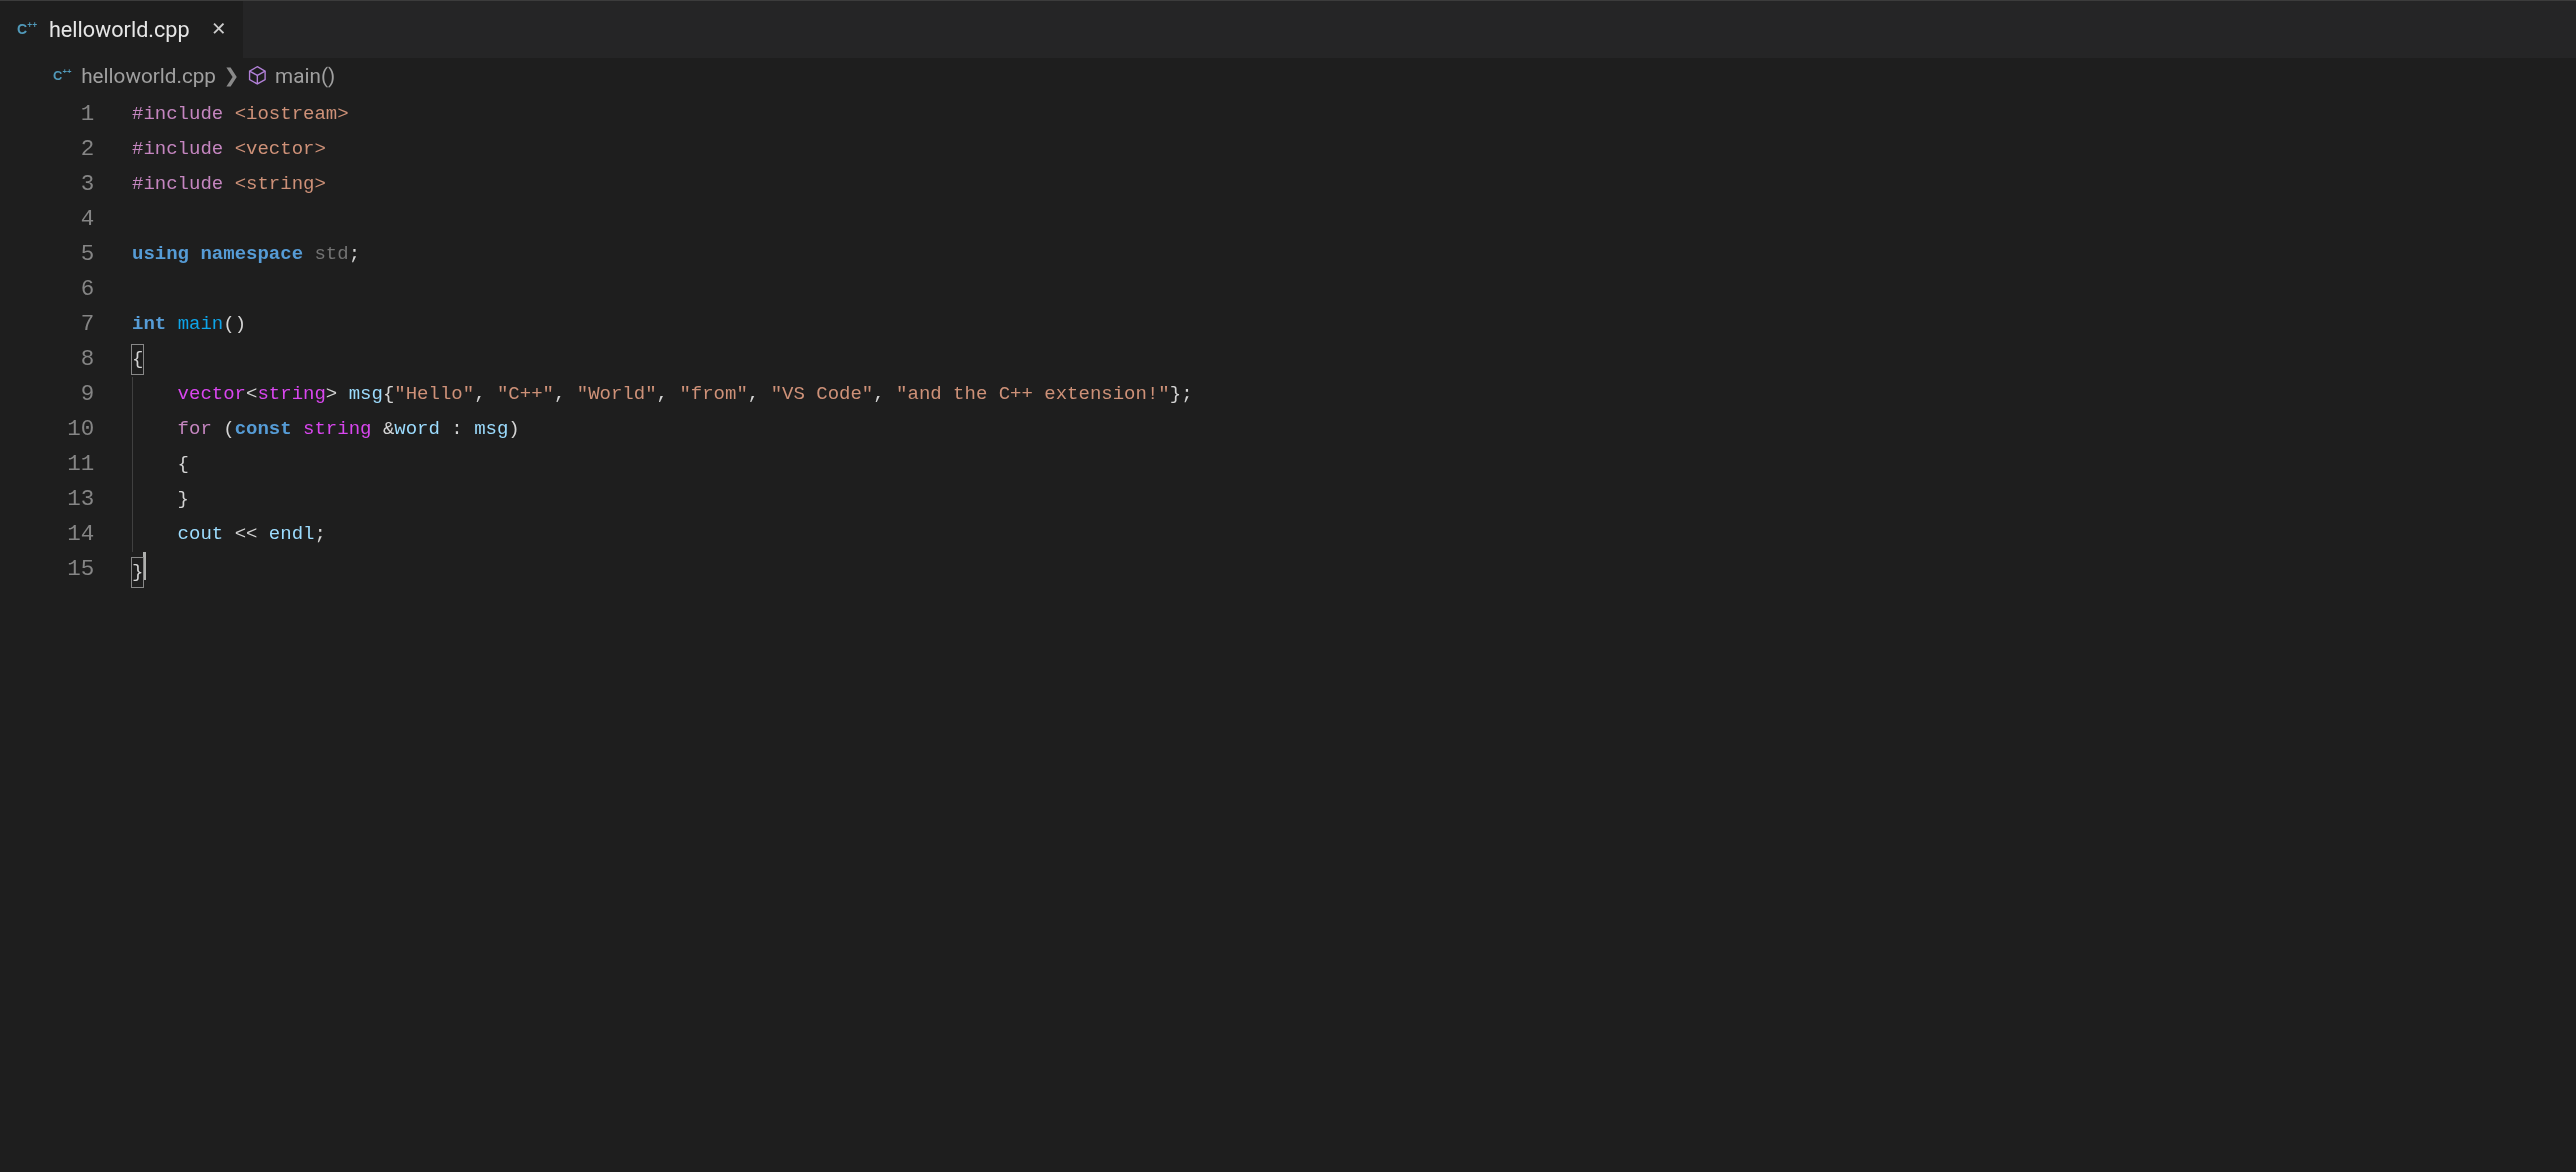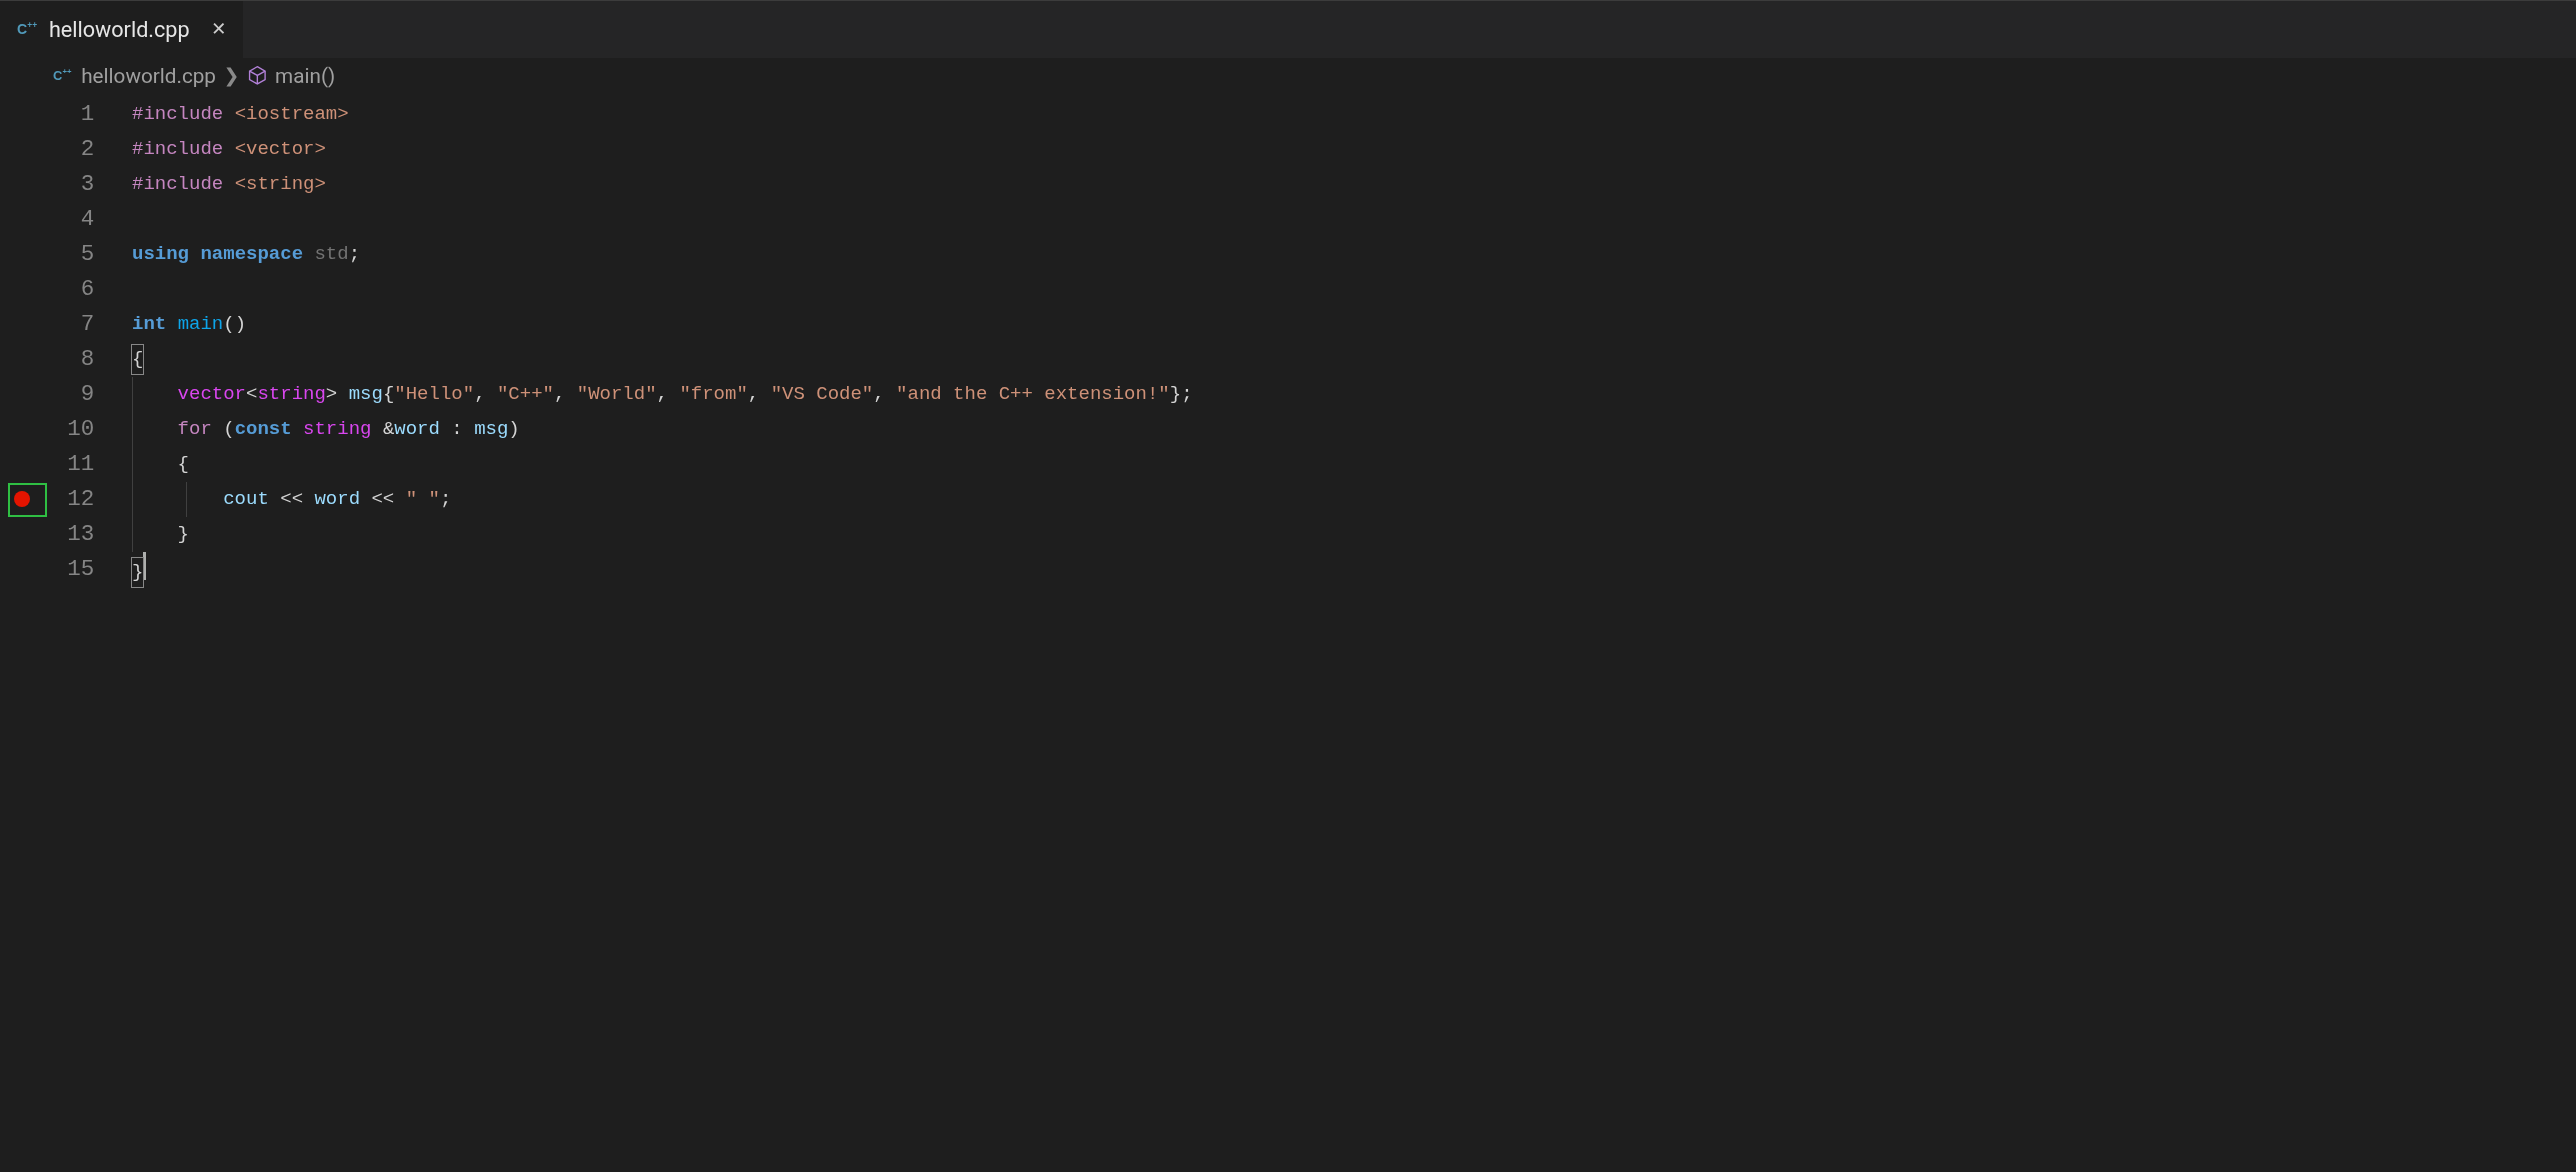--- a/index.html
+++ b/index.html
@@ -242,35 +242,32 @@
     <div class="line-number">10</div>
     <div class="line-content"><span class="indent-guide" style="left:34px"></span>    <span class="tok-keyword-control">for</span> <span class="tok-punct">(</span><span class="tok-keyword">const</span> <span class="tok-type">string</span> <span class="tok-operator">&amp;</span><span class="tok-var">word</span> <span class="tok-punct">:</span> <span class="tok-var">msg</span><span class="tok-punct">)</span></div>
   </div>
 
   <div class="line">
     <div class="glyph-margin"></div>
     <div class="line-number">11</div>
     <div class="line-content"><span class="indent-guide" style="left:34px"></span>    <span class="tok-punct">{</span></div>
   </div>
 
-  <div class="line">
-    <div class="glyph-margin">
-      <div class="breakpoint-highlight"></div>
-      <div class="breakpoint-dot"></div>
-    </div>
-    <div class="line-number">12</div>
-    <div class="line-content"><span class="indent-guide" style="left:34px"></span><span class="indent-guide" style="left:88px"></span>        <span class="tok-var">cout</span> <span class="tok-operator">&lt;&lt;</span> <span class="tok-var">word</span> <span class="tok-operator">&lt;&lt;</span> <span class="tok-string">" "</span><span class="tok-punct">;</span></div>
-  </div>
 
   <div class="line">
     <div class="glyph-margin"></div>
     <div class="line-number">13</div>
     <div class="line-content"><span class="indent-guide" style="left:34px"></span>    <span class="tok-punct">}</span></div>
   </div>
 
+  <div class="line">
+    <div class="glyph-margin"></div>
+    <div class="line-number">14</div>
+    <div class="line-content"><span class="indent-guide" style="left:34px"></span>    <span class="tok-var">cout</span> <span class="tok-operator">&lt;&lt;</span> <span class="tok-var">endl</span><span class="tok-punct">;</span></div>
+  </div>
 
   <div class="line">
     <div class="glyph-margin"></div>
     <div class="line-number">15</div>
     <div class="line-content"><span class="tok-punct line-highlight-brace">}</span><span class="cursor-caret"></span></div>
   </div>
 
 </div>
 
 

